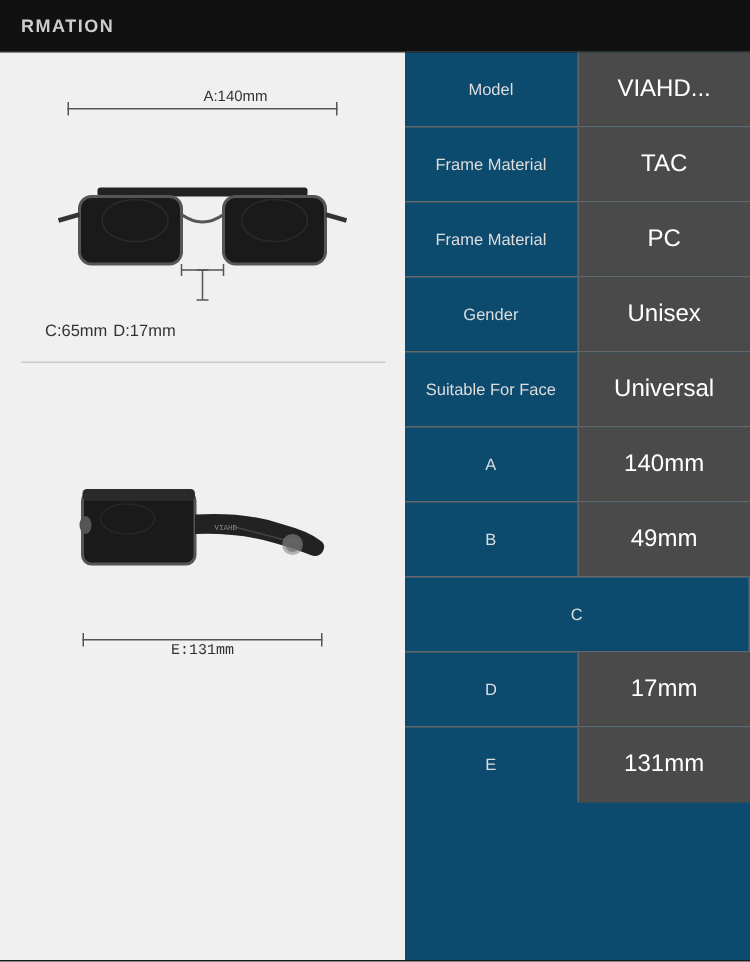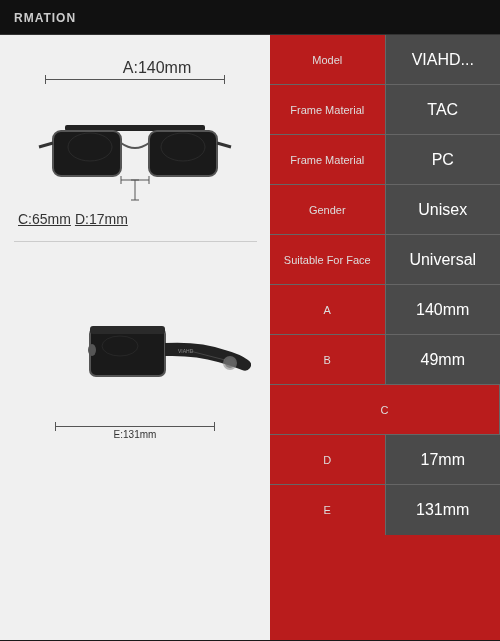--- a/index.html
+++ b/index.html
@@ -55,21 +55,21 @@
     .measurement-a {
       position: absolute;
       top: 14px;
       left: 20px;
       right: 20px;
       display: flex;
       flex-direction: column;
       align-items: center;
     }
     .measurement-a-label {
-      font-size: 16px;
+      font-size: 10px;
       color: #333;
       margin-bottom: 2px;
       margin-left: 44px;
     }
     .measurement-a-line {
       width: 180px;
       height: 1px;
       background: #555;
       position: relative;
     }
@@ -90,22 +90,23 @@
       margin-top: 30px;
     }
 
     
     .bottom-image-area {
       width: 100%;
       position: relative;
       height: 200px;
       display: flex;
       align-items: center;
-      justify-content: flex-end;
+      justify-content: center;
       margin-top: 10px;
+      font-family: Liberation Mono, monospace;
     }
 
     .e-measurement {
       position: absolute;
       bottom: 18px;
       left: 50%;
       transform: translateX(-50%);
       font-size: 11px;
       color: #333;
       white-space: nowrap;
@@ -126,21 +127,21 @@
       width: 1px;
       height: 9px;
       background: #555;
     }
     .e-line::before { left: 0; }
     .e-line::after { right: 0; }
 
     
     .right-panel {
       flex: 1;
-      background: #b91c1c;
+      background: #0c4a6e;
       display: flex;
       flex-direction: column;
     }
 
     .spec-row {
       display: flex;
       flex-direction: row;
       border-bottom: 1px solid #666;
       min-height: 50px;
     }
@@ -218,21 +219,21 @@
         <ellipse cx="148" cy="42" rx="22" ry="14" fill="none" stroke="#444" stroke-width="1" opacity="0.4"></ellipse>
 
         <line x1="86" y1="75" x2="114" y2="75" stroke="#555" stroke-width="1"></line>
         <line x1="86" y1="71" x2="86" y2="79" stroke="#555" stroke-width="1"></line>
         <line x1="114" y1="71" x2="114" y2="79" stroke="#555" stroke-width="1"></line>
 
         <line x1="100" y1="75" x2="100" y2="95" stroke="#555" stroke-width="1"></line>
         <line x1="96" y1="75" x2="104" y2="75" stroke="#555" stroke-width="1"></line>
         <line x1="96" y1="95" x2="104" y2="95" stroke="#555" stroke-width="1"></line>
       </svg>
-      <div style="position:absolute;bottom:8px;left:18px;font-size:14px;color:#333;text-decoration:underline;">
+      <div style="position:absolute;bottom:8px;left:30px;font-size:11px;color:#333;">
         <span>C:65mm</span><span style="margin-left:4px;">D:17mm</span>
       </div>
     </div>
 
     <div class="divider"></div>
 
     <div class="bottom-image-area">
 
       <svg width="200" height="120" viewBox="0 0 200 120">
 

